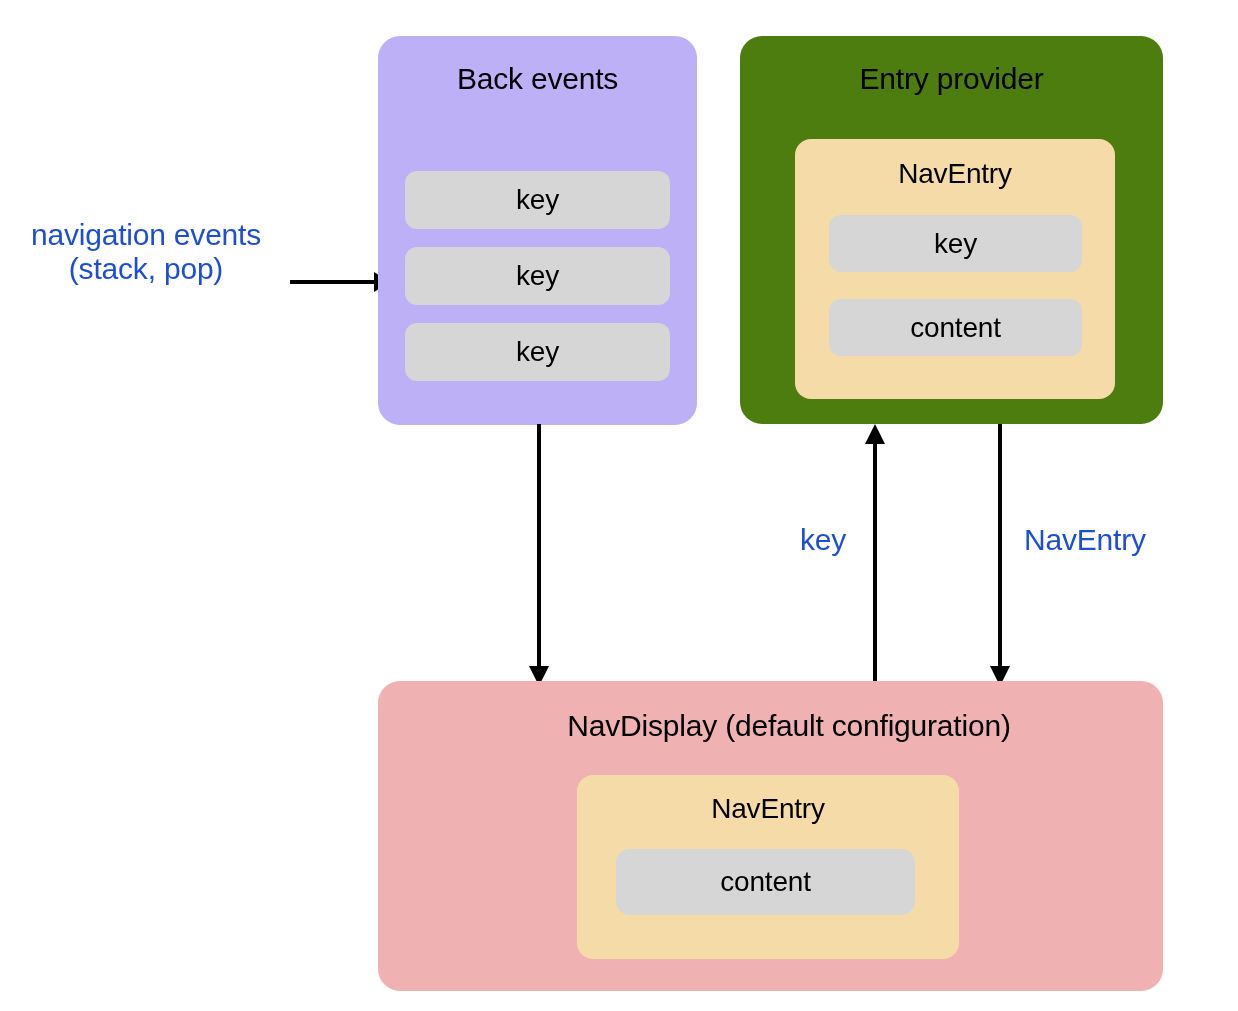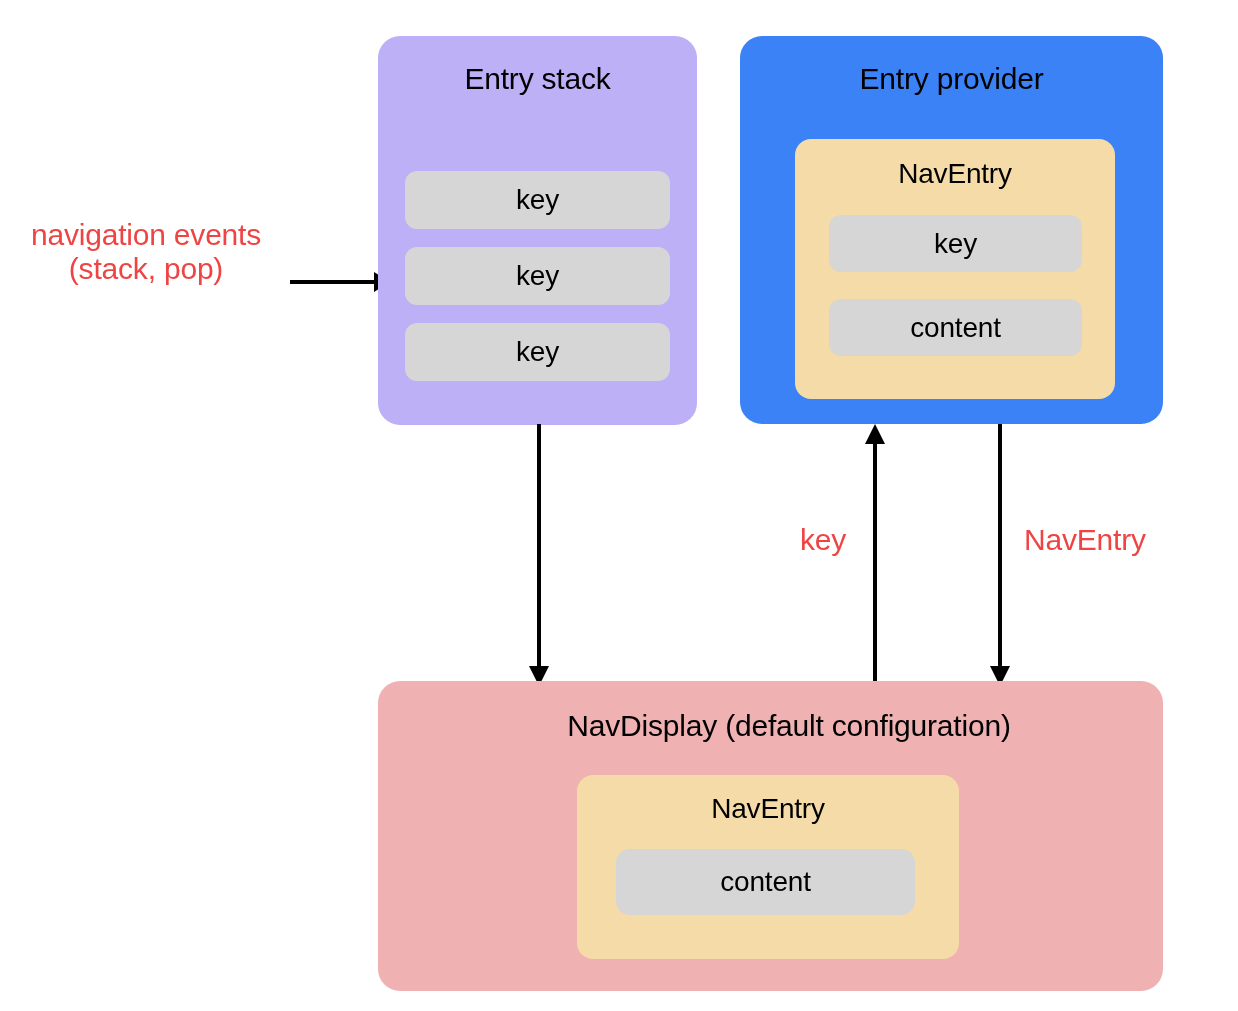--- a/index.html
+++ b/index.html
@@ -63,21 +63,21 @@
   #bs-pill-0 { top: 135px; }
   #bs-pill-1 { top: 211px; }
   #bs-pill-2 { top: 287px; }
 
   
   #entry-provider-box {
     left: 740px;
     top: 36px;
     width: 423px;
     height: 388px;
-    background: #3b82f6;
+    background: #4d7c0f;
   }
   #entry-provider-title { top: 26px; }
 
   #ep-naventry-box {
     left: 55px;
     top: 103px;
     width: 320px;
     height: 260px;
     background: #f5dba8;
     border-radius: 16px;
@@ -128,21 +128,21 @@
   }
   .arrow-head { fill: #000000; }
 
   #arrow-nav-events  { left: 290px; top: 262px;  width: 100px; height: 40px; }
   #arrow-backstack-down { left: 519px; top: 424px; width: 40px; height: 262px; }
   #arrow-key-up      { left: 855px; top: 424px;  width: 40px; height: 262px; }
   #arrow-naventry-down { left: 980px; top: 424px; width: 40px; height: 262px; }
 
   .edge-label {
     position: absolute;
-    color: #ef4444;
+    color: #1d4ed8;
     font-size: 30px;
     line-height: 34px;
     letter-spacing: -0.2px;
     white-space: nowrap;
   }
 
   #nav-events-label {
     left: 8px;
     top: 218px;
     width: 276px;
@@ -163,21 +163,21 @@
     <span id="nav-events-line-1">navigation events</span>
     <span id="nav-events-line-2">(stack, pop)</span>
   </div>
 
   <svg id="arrow-nav-events" class="arrow-svg" viewBox="0 0 100 40">
     <line class="arrow-line" x1="0" y1="20" x2="84" y2="20"></line>
     <polygon class="arrow-head" points="84,10 100,20 84,30"></polygon>
   </svg>
 
   <div id="back-stack-box" class="box">
-    <div id="back-stack-title" class="box-title">Entry stack</div>
+    <div id="back-stack-title" class="box-title">Back events</div>
 
     <div id="bs-pill-0" class="pill bs-pill">key</div>
     <div id="bs-pill-1" class="pill bs-pill">key</div>
     <div id="bs-pill-2" class="pill bs-pill">key</div>
   </div>
 
   <div id="entry-provider-box" class="box">
     <div id="entry-provider-title" class="box-title">Entry provider</div>
 
     <div id="ep-naventry-box" class="box">

